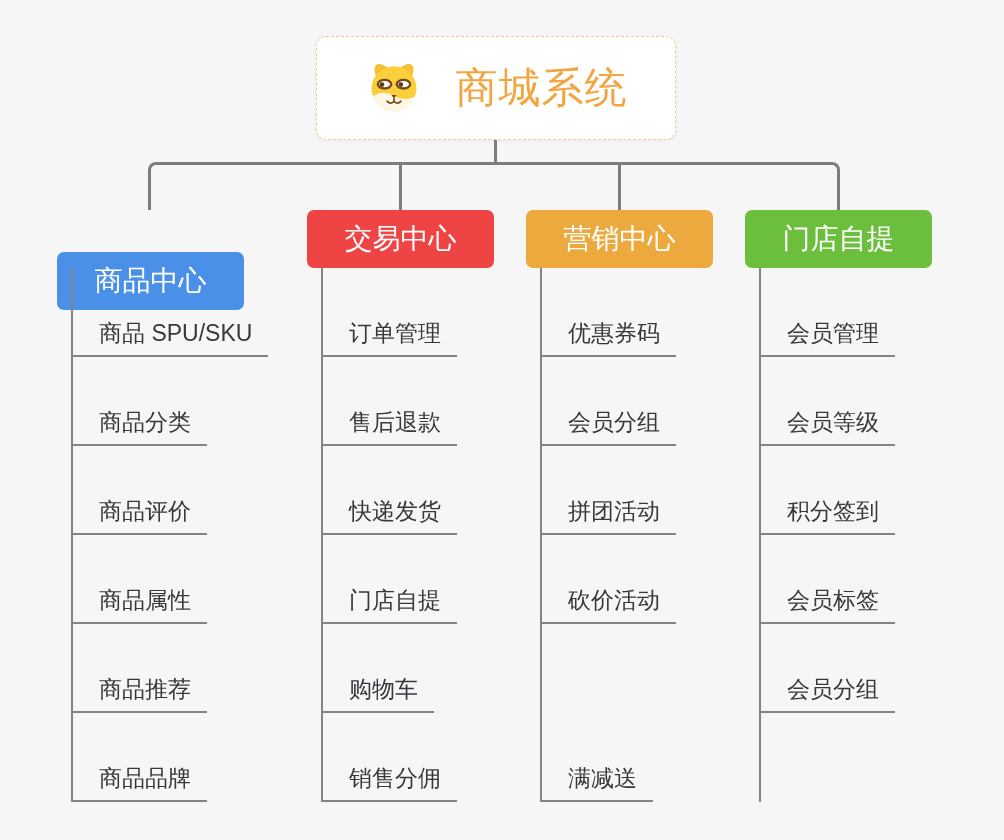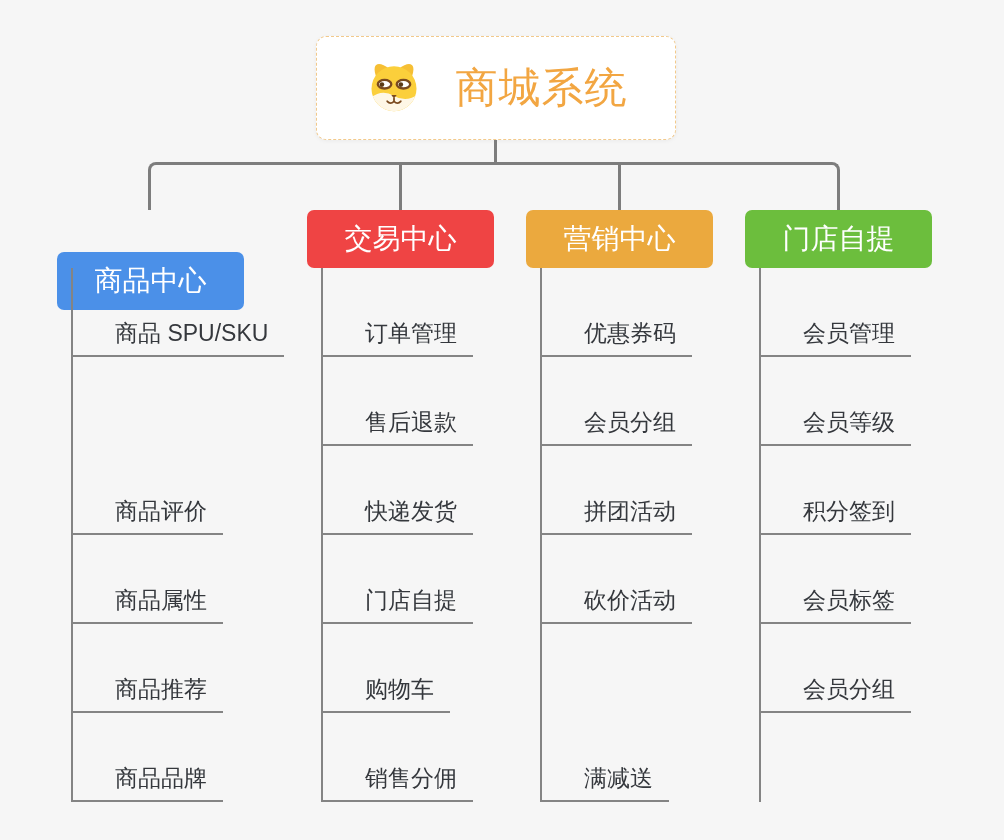--- a/index.html
+++ b/index.html
@@ -50,21 +50,21 @@
   .bb0{left:57px;margin-top:42px;} .bb1{left:307px;} .bb2{left:526px;} .bb3{left:745px;}
   
   .trunk{position:absolute;top:268px;width:2px;height:534px;background:#848484;}
   .tr0{left:71px;} .tr1{left:321px;} .tr2{left:540px;} .tr3{left:759px;}
   
   .child{
     position:absolute;
     box-sizing:border-box;
     height:44px;
     display:flex;align-items:flex-end;
-    padding:0 16px 6px 44px;
+    padding:0 16px 6px 28px;
     border-bottom:2px solid #848484;
     font-size:23px;color:#35383D;
     white-space:nowrap;
   }
   .col0{left:71px;} .col1{left:321px;} .col2{left:540px;} .col3{left:759px;}
   .row0{top:313px;} .row1{top:402px;} .row2{top:491px;}
   .row3{top:580px;font-family:Liberation Serif, serif;} .row4{top:669px;} .row5{top:758px;}
 </style>
 </head>
 <body>
@@ -101,20 +101,21 @@
   <div class="branch-box bb1" style="background: #ef4444;">交易中心</div>
   <div class="branch-box bb2" style="background: rgb(235, 169, 62);">营销中心</div>
   <div class="branch-box bb3" style="background: rgb(108, 190, 61);">门店自提</div>
 
   <div class="trunk tr0"></div>
   <div class="trunk tr1"></div>
   <div class="trunk tr2"></div>
   <div class="trunk tr3"></div>
 
   <div class="child col0 row0">商品 SPU/SKU</div>
+  <div class="child col0 row1">商品分类</div>
   <div class="child col0 row2">商品评价</div>
   <div class="child col0 row3">商品属性</div>
   <div class="child col0 row4">商品推荐</div>
   <div class="child col0 row5">商品品牌</div>
 
   <div class="child col1 row0">订单管理</div>
   <div class="child col1 row1">售后退款</div>
   <div class="child col1 row2">快递发货</div>
   <div class="child col1 row3">门店自提</div>
   <div class="child col1 row4">购物车</div>

